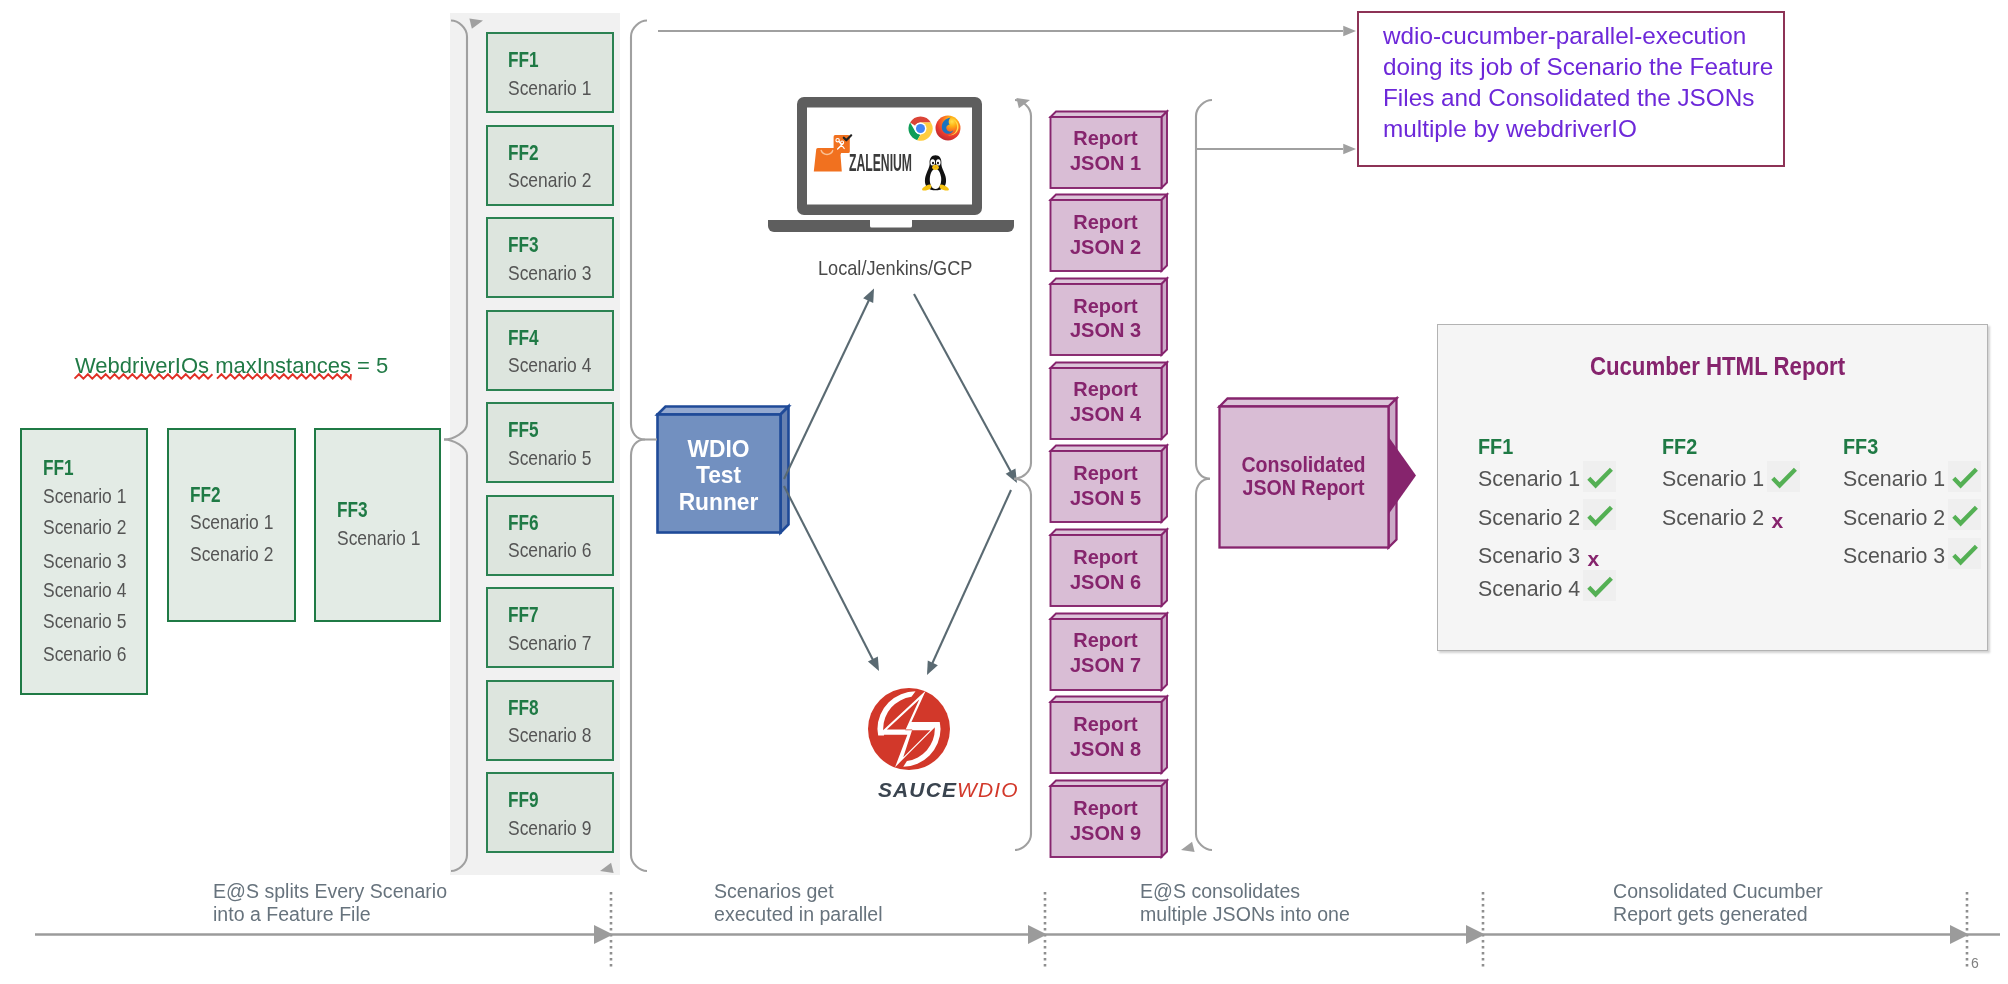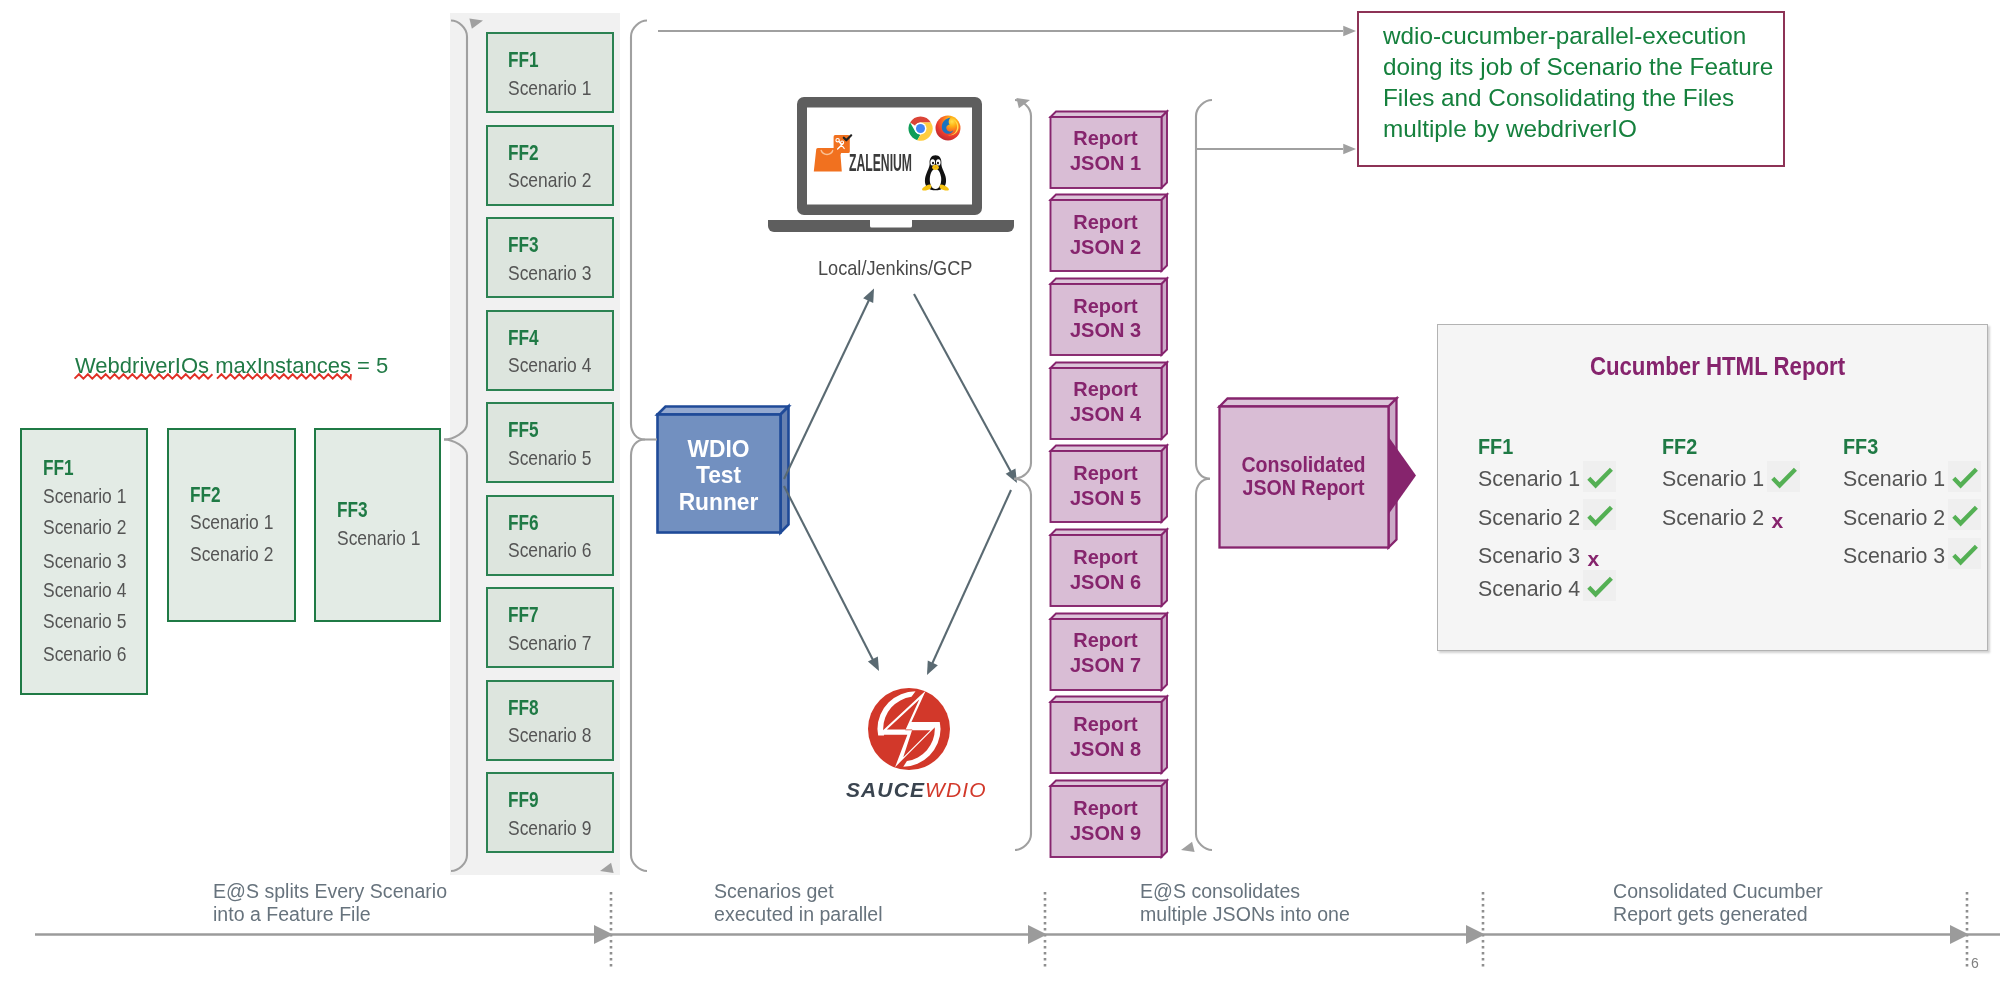--- a/index.html
+++ b/index.html
@@ -30,21 +30,21 @@
 
   
   .box3d{position:absolute;}
   .box3d .lbl{position:absolute;left:0;right:0;text-align:center;line-height:1.18;white-space:pre-line;}
 
   
   #laptop{position:absolute;}
 
   
   #callout{position:absolute;border:2px solid #8d3356;box-sizing:border-box;background:#fff;}
-  #callout p{margin:0;color:#15803d;font-size:24.3px;line-height:1;white-space:nowrap;}
+  #callout p{margin:0;color:#6d28d9;font-size:24.3px;line-height:1;white-space:nowrap;}
 
   
   #reportpanel{position:absolute;background:#f5f5f5;border:1px solid #b3b3b3;box-sizing:border-box;
      box-shadow:2px 2px 2px rgba(0,0,0,0.18);}
   #rtitle{position:absolute;color:#86246d;font-weight:bold;font-size:26px;line-height:1;white-space:nowrap;
           text-align:center;transform:scaleX(0.855);transform-origin:50% 0;}
   .rff{position:absolute;color:#1f7a45;font-weight:bold;font-size:22.5px;line-height:1;white-space:nowrap;
        transform:scaleX(0.88);transform-origin:0 0;}
   .rsc{position:absolute;color:#545454;font-size:22.5px;line-height:1;white-space:nowrap;
        transform:scaleX(0.95);transform-origin:0 0;}
@@ -188,21 +188,21 @@
   <div id="saucelabs">
       <svg width="82" height="82" viewBox="0 0 100 100" style="position:absolute;left:868px;top:688px;">
         <circle cx="50" cy="50" r="50" fill="#d2382a"></circle>
         <path d="M58,4 A46.5,46.5 0 0 0 11.5,50 L18.5,50 A39.5,39.5 0 0 1 53,10.8 Z" fill="#ffffff"></path>
         <path d="M11.5,50 L18.5,50 L19.6,58 L12.4,58 Z" fill="#ffffff"></path>
         <path d="M43,96 A46.5,46.5 0 0 0 88.5,50 L81.5,50 A39.5,39.5 0 0 1 47.5,89 Z" fill="#ffffff"></path>
         <path d="M88.5,50 L81.5,50 L80.4,42 L87.6,42 Z" fill="#ffffff"></path>
         <path d="M70.5,3 L53,41.5 L88,41.5 L33,96.5 L48,57 L12.5,57 Z" fill="#ffffff"></path>
         <path d="M62.5,14 L45.5,51.5 L76,51.5 L43,84.5 L54,50.5 L23,50.5 Z" fill="#d2382a"></path>
       </svg>
-      <div style="position: absolute; left: 846px; top: 779px; width: 130px; text-align: center; font-size: 21px; font-weight: bold; font-style: italic; letter-spacing: 1.1px; line-height: 1;"><span style="color: rgb(58, 68, 79);">SAUCE</span><span style="color: rgb(210, 56, 42); font-weight: 400;">WDIO</span></div>
+      <div style="position: absolute; left: 846px; top: 779px; width: 130px; text-align: center; font-size: 21px; font-weight: bold; font-style: italic; letter-spacing: 1.1px; line-height: 1;"><span style="color: rgb(58, 68, 79); margin-left: 32px;">SAUCE</span><span style="color: rgb(210, 56, 42); font-weight: 400;">WDIO</span></div>
     </div>
 
   <div id="reportboxes">
       <svg width="117.5" height="77.5" style="position:absolute;left:1050px;top:110.5px;overflow:visible;">
         <path d="M0.5,6 L6,0.5 L117,0.5 L111.5,6 Z" fill="#dcc4d9" stroke="#86246d" stroke-width="1.9" stroke-linejoin="miter"></path>
         <path d="M111.5,6 L117,0.5 L117,71.5 L111.5,77 Z" fill="#cbaac7" stroke="#86246d" stroke-width="1.9" stroke-linejoin="miter"></path>
         <rect x="0.5" y="6" width="111" height="71" fill="#d9bdd5" stroke="#86246d" stroke-width="1.9"></rect>
       </svg>
       <div class="lbl" style="position: absolute; left: 1050px; top: 115.5px; width: 111px; height: 71px; display: flex; align-items: center; justify-content: center; text-align: center; white-space: pre-line; color: rgb(134, 36, 109); font-weight: bold; font-size: 20.8px; line-height: 1.19; transform: scaleX(0.96);">Report
 JSON 1</div>
@@ -273,21 +273,21 @@
       <div class="lbl" style="position: absolute; left: 1219px; top: 406px; width: 169px; height: 141px; display: flex; align-items: center; justify-content: center; text-align: center; white-space: pre-line; color: rgb(134, 36, 109); font-weight: bold; font-size: 21.2px; line-height: 1.06; transform: scaleX(0.925);">Consolidated
 JSON Report</div>
       <svg width="40" height="80" style="position:absolute;left:1388px;top:436px;overflow:visible;">
         <path d="M0,0 L28,39.5 L0,79 Z" fill="#86246d"></path>
       </svg>
     </div>
 
   <div id="callout" style="left:1357px;top:11px;width:428px;height:156px;">
     <p style="position:absolute;left:24px;top:11px;">wdio-cucumber-parallel-execution</p>
     <p style="position:absolute;left:24px;top:42px;">doing its job of Scenario the Feature</p>
-    <p style="position:absolute;left:24px;top:73px;">Files and Consolidating the Files</p>
+    <p style="position:absolute;left:24px;top:73px;">Files and Consolidated the JSONs</p>
     <p style="position:absolute;left:24px;top:104px;">multiple by webdriverIO</p>
   </div>
 
   <div id="reportpanel" style="left:1437px;top:324px;width:551px;height:327px;"></div>
   <div id="rtitle" style="left:1442px;top:353px;width:551px;">Cucumber HTML Report</div>
   <div id="reportcols">
       <div class="rff" style="left: 1477.5px; top: 435.6px;">FF1</div>
       <div class="rsc" style="left: 1477.5px; top: 468px;">Scenario 1</div>
       <div class="rmark ok" style="left: 1582.5px; top: 460.5px; width: 33px; height: 31px; background: rgb(239, 239, 239);">
         <svg width="27" height="22" viewBox="0 0 27 22" style="position:absolute;left:4px;top:6px;">

